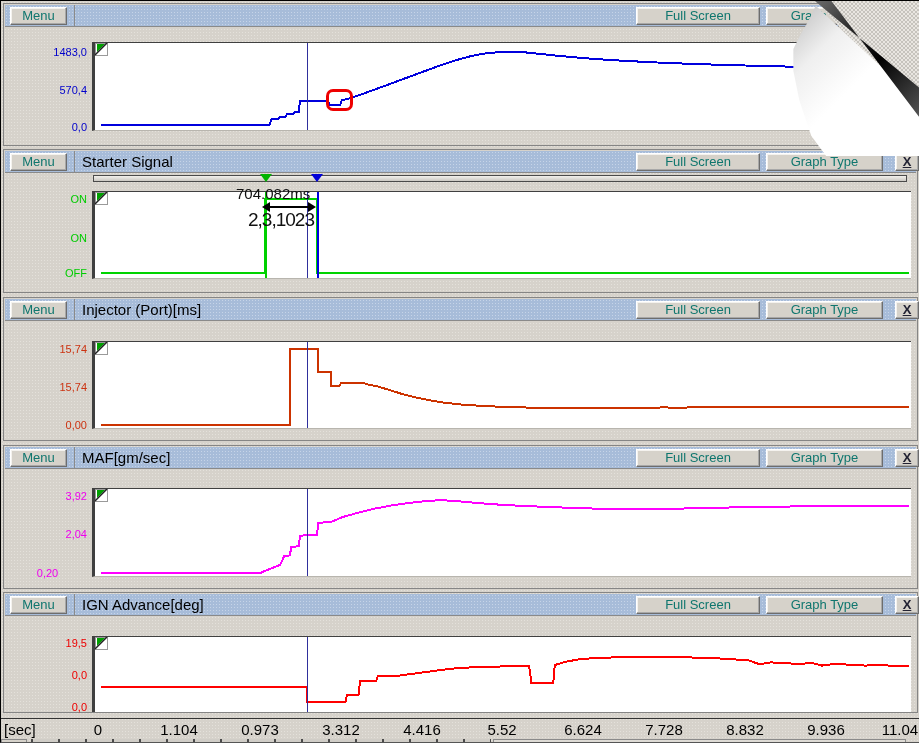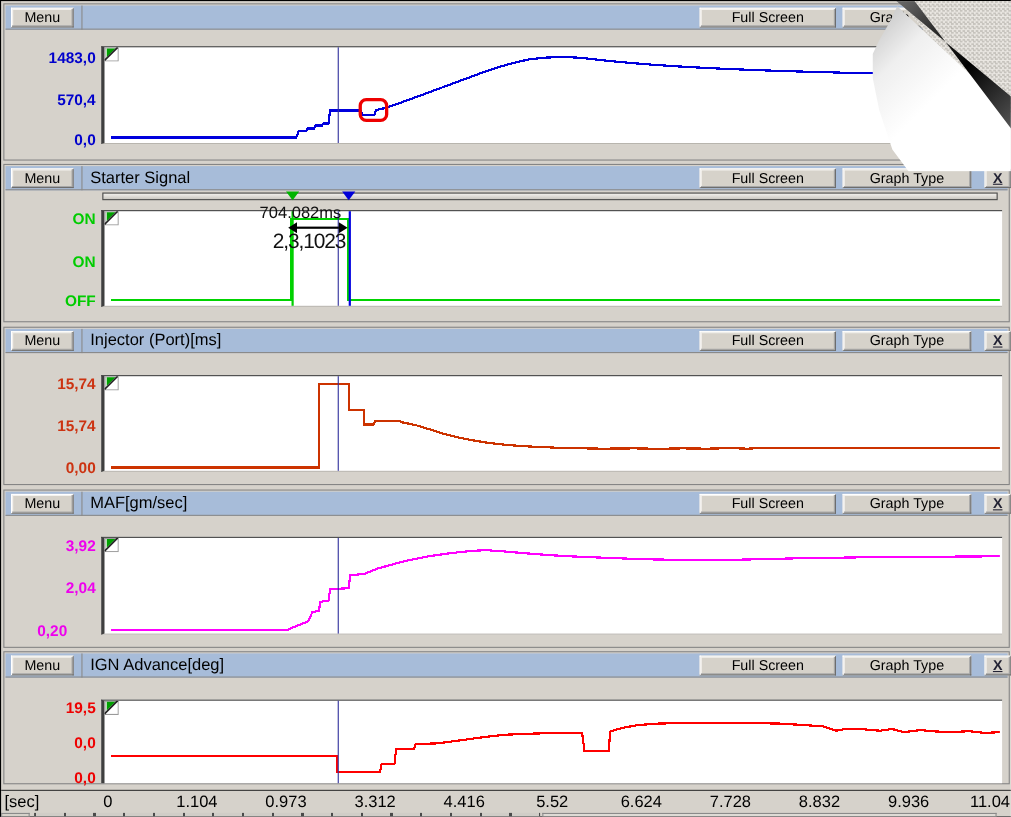--- a/index.html
+++ b/index.html
@@ -19,38 +19,38 @@
   }
   .phead {
     position:absolute; left:1px; right:1px; top:1px; height:22px;
     background-color:#a7bcd9;
     background-image: radial-gradient(#c6d4e8 22%, transparent 23%);
     background-size:3px 3px;
     border-bottom:1px solid #8a8a8a;
   }
   .btn {
     position:absolute; top:2px; height:18px;
-    background:#d6d2ca; color:#000000;
+    background:#d6d2ca; color:#0f766e;
     border:1px solid; border-color:#ffffff #6d6d6d #6d6d6d #ffffff;
     box-shadow: inset -1px -1px 0 #a8a8a8, inset 1px 1px 0 #f4f2ee;
     font-size:13px; text-align:center; line-height:16px; cursor:default;
   }
   .btn-menu   { left:5px;  width:57px; }
   .btn-full   { left:631px; width:124px; }
   .btn-gtype  { left:761px; width:117px; }
   .btn-x      { left:890px; width:24px; font-weight:bold; color:#223; text-decoration:underline; }
   .ptitle { position:absolute; left:77px; top:0; height:22px; line-height:22px; font-size:15px; color:#000; }
   .hdr-divider { position:absolute; left:69px; top:0; width:1px; height:22px; background:#8a8a8a; }
   .plot {
     position:absolute; left:88px; width:819px; background:#ffffff;
     border-top:1px solid #404040; border-left:3px solid #3f3f3f;
     border-bottom:1px solid #b8b5ae;
   }
   .plot svg { position:absolute; left:0; top:0; }
-  .ylab { position:absolute; left:4px; width:79px; text-align:right; font-size:14px; font-weight:bold; line-height:16px; }
+  .ylab { position:absolute; left:4px; width:79px; text-align:right; font-size:11px; font-weight:normal; line-height:16px; }
   .cursor-line { position:absolute; top:0; bottom:0; width:1px; background:#2f2f9c; }
   .vline-green { position:absolute; top:0; bottom:0; width:2px; background:#00cf00; }
   .vline-blue  { position:absolute; top:0; bottom:0; width:2px; background:#0000e0; }
   .corner-ico { position:absolute; left:1px; top:1px; width:13px; height:13px; }
   .redbox {
     position:absolute; border:3px solid #ee0000; border-radius:7px; background:transparent;
   }
   
   .range-bar {
     position:absolute; left:89px; top:25px; width:814px; height:7px;

